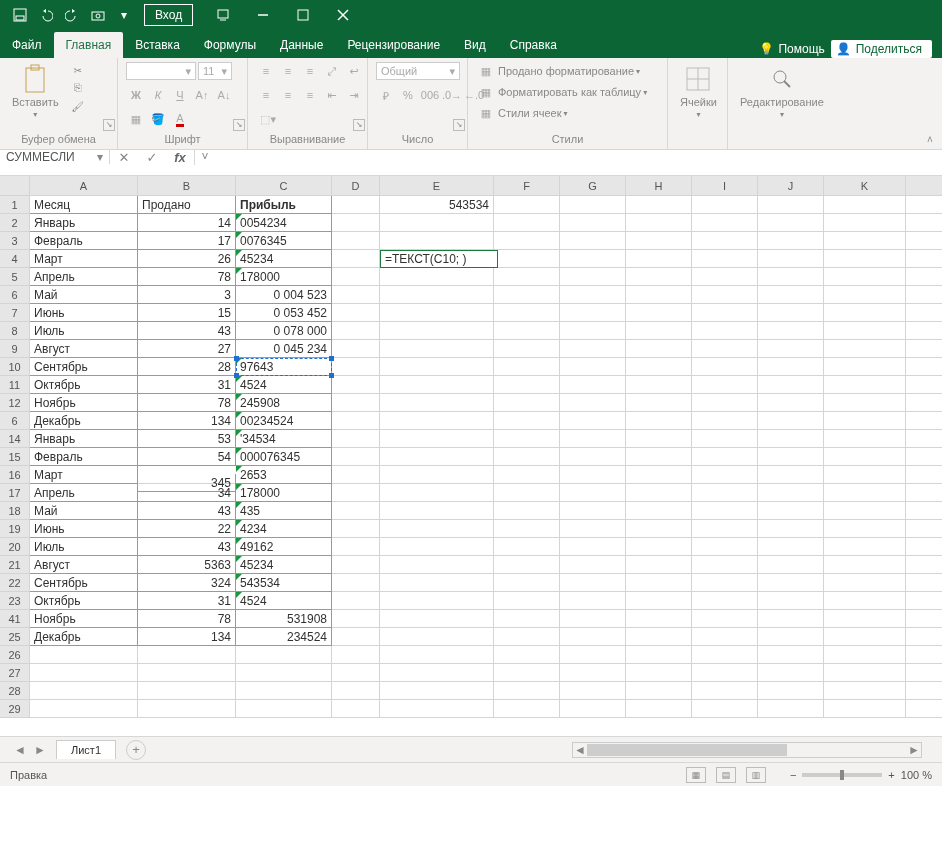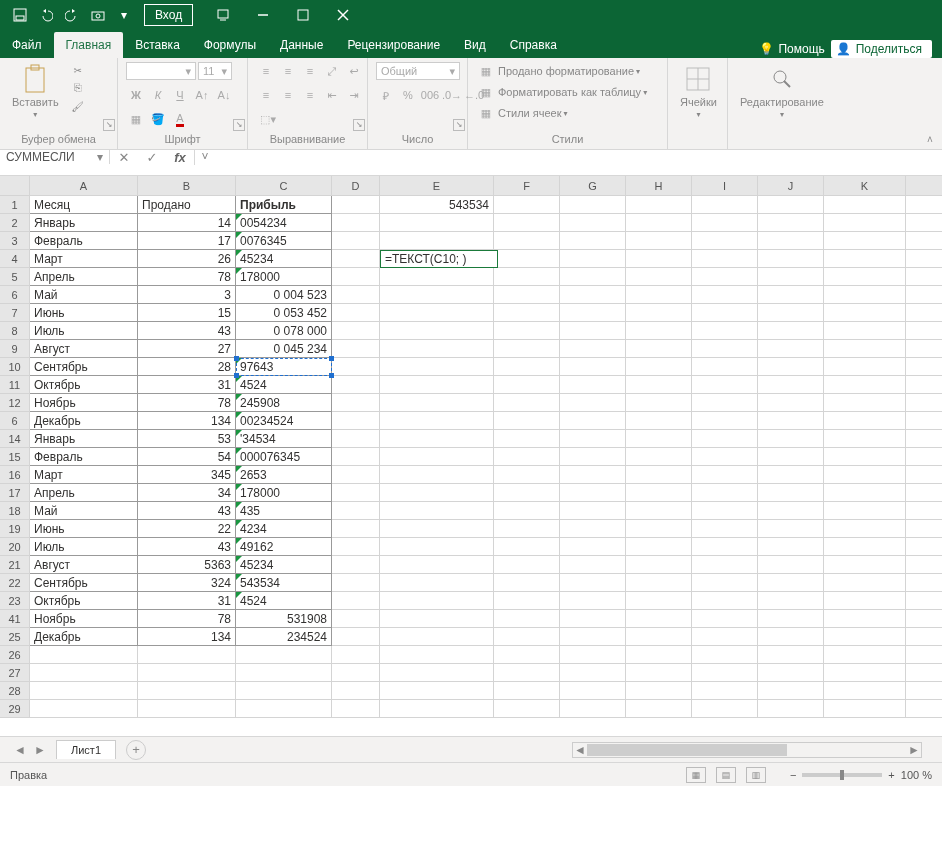--- a/index.html
+++ b/index.html
@@ -891,21 +891,21 @@
           </div>
           <div class="cell" style="width: 82px;">
             <span></span>
           </div>
         </div>
         <div class="row datarow">
           <div class="rowhead">16</div>
           <div class="cell databorder" style="width: 108px;">
             <span>Март</span>
           </div>
-          <div class="cell r databorder" style="width: 98px;">
+          <div class="cell r databorder" style="width: 98px; margin-top: 8px;">
             <span>345</span>
           </div>
           <div class="cell databorder" style="width: 96px;">
             <div class="tri"></div>
             <span>2653</span>
           </div>
           <div class="cell" style="width: 48px;">
             <span></span>
           </div>
           <div class="cell" style="width: 114px;">

